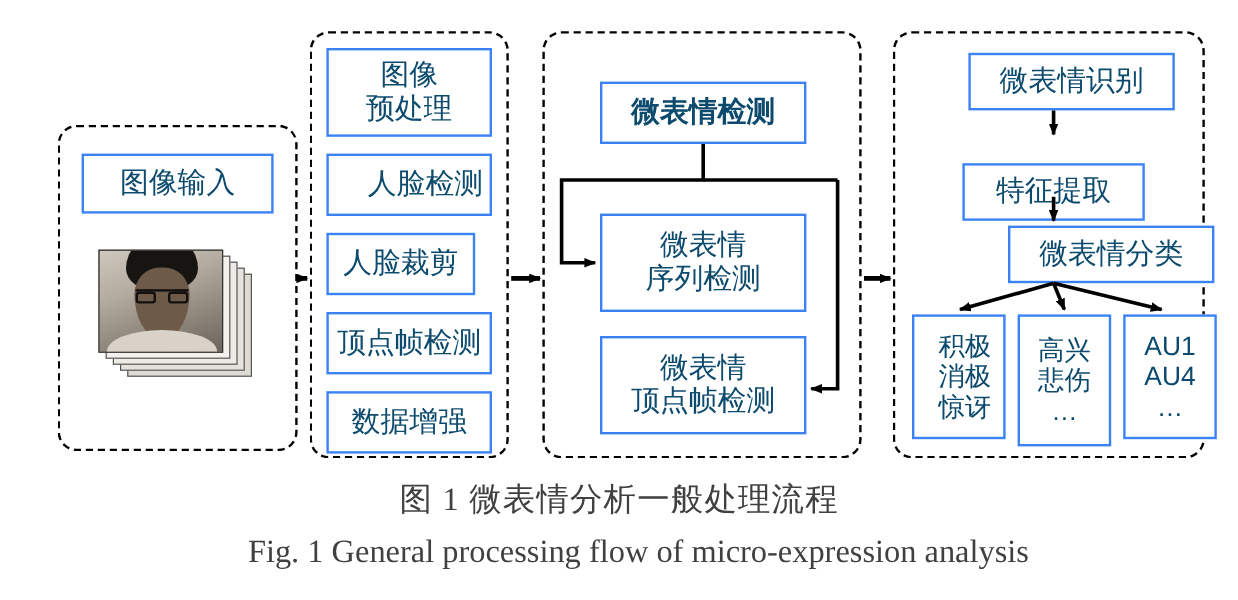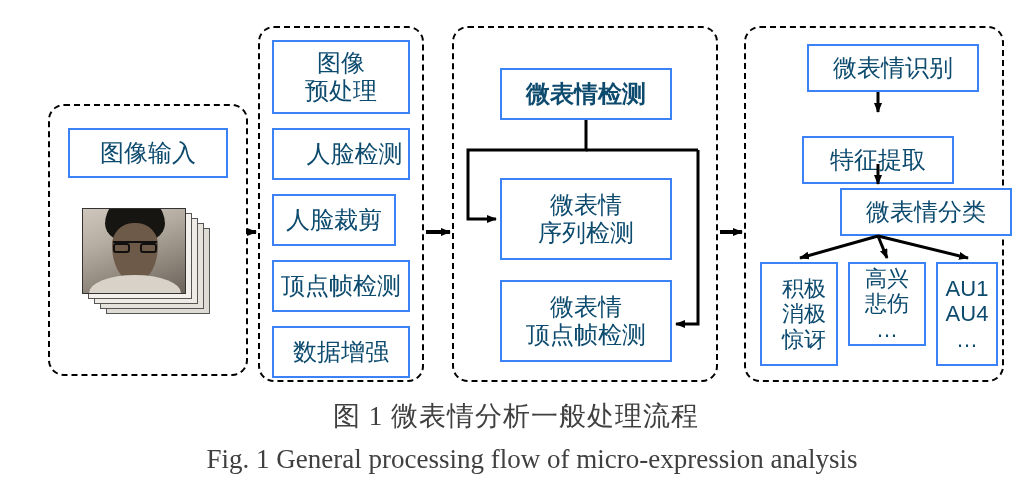--- a/index.html
+++ b/index.html
@@ -218,26 +218,26 @@
   </div>
   <div class="box t24" style="left:792px; top:188px; width:172px; height:48px;margin-left:48px;">
     <span class="line">微表情分类</span>
   </div>
 
   <div class="box t22" style="left:760px; top:262px; width:78px; height:104px;padding-left:10px;">
     <span class="line">积极</span>
     <span class="line">消极</span>
     <span class="line">惊讶</span>
   </div>
-  <div class="box t22" style="left:848px; top:262px; width:78px; height:84px;">
+  <div class="box t22" style="left:848px; top:262px; width:78px; height:110px;">
     <span class="line">高兴</span>
     <span class="line">悲伤</span>
     <span class="line">…</span>
   </div>
-  <div class="box t22" style="left:936px; top:262px; width:62px; height:104px;">
+  <div class="box t22" style="left:936px; top:262px; width:78px; height:104px;">
     <span class="line">AU1</span>
     <span class="line">AU4</span>
     <span class="line">…</span>
   </div>
 
   <svg class="arrows" viewBox="0 0 1032 500">
     <defs>
       <marker id="ah" markerWidth="10" markerHeight="8" refX="9" refY="4" orient="auto" markerUnits="userSpaceOnUse">
         <path d="M0,0 L10,4 L0,8 z" fill="#000"></path>
       </marker>

